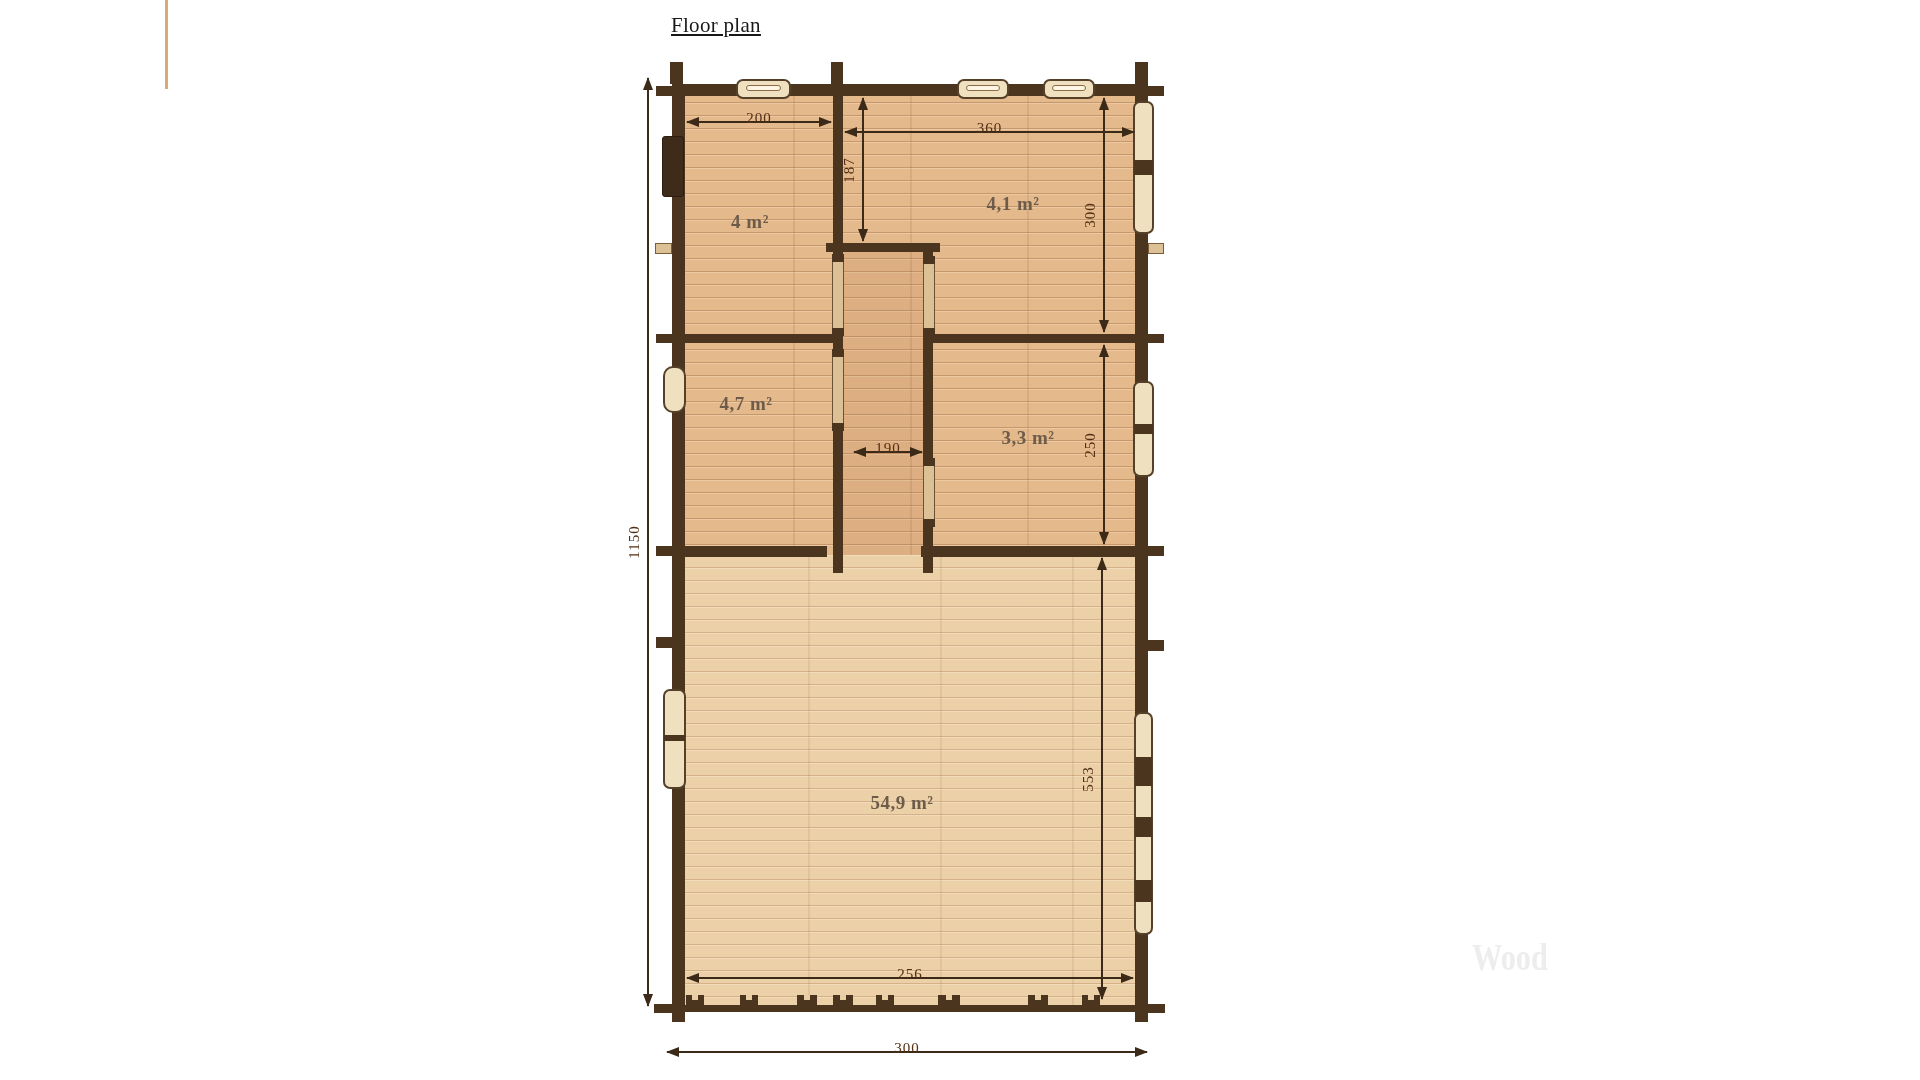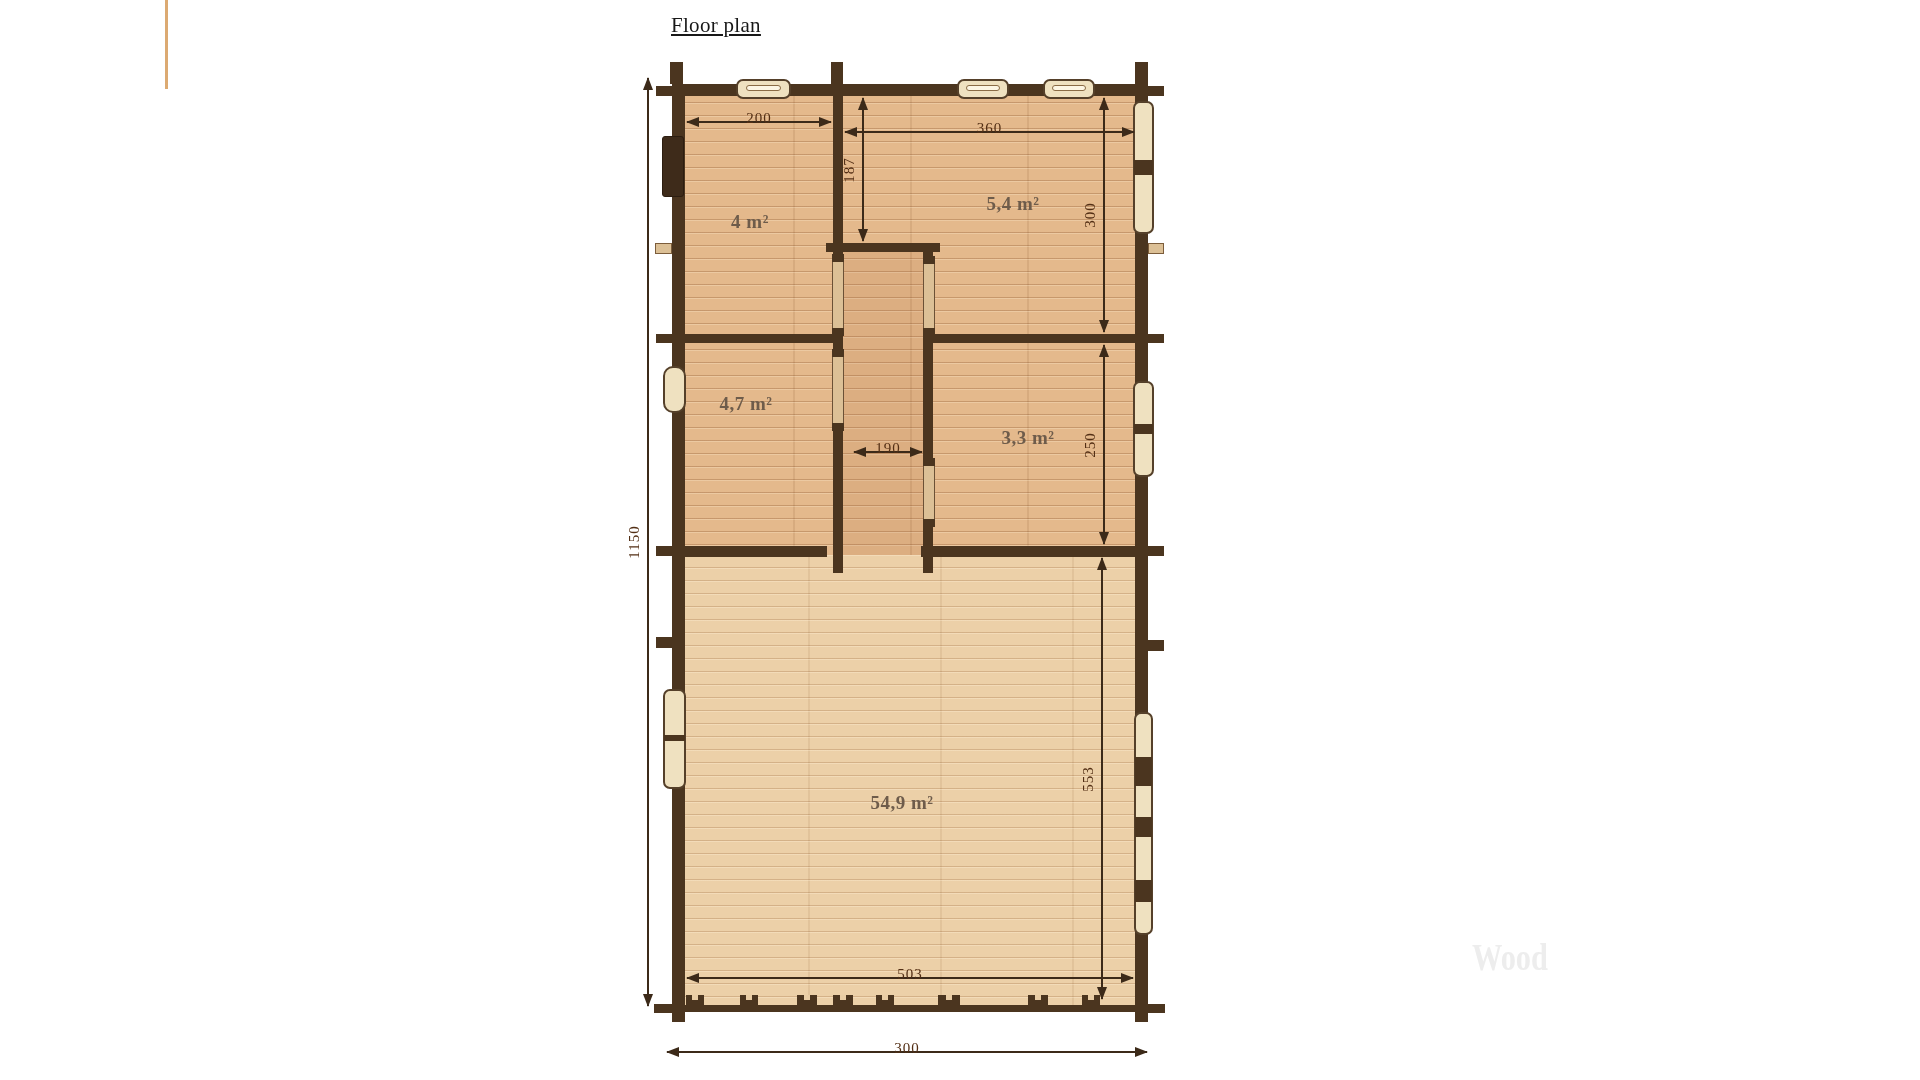--- a/index.html
+++ b/index.html
@@ -199,31 +199,31 @@
     <div class="dimv" style="left:1097px;top:558px;height:441px;">
       <div class="ln"></div>
         <div class="a-t"></div>
         <div class="a-b"></div>
       <span class="lb dlb">553</span>
     </div>
     <div class="dimh" style="left:687px;top:973px;width:446px;">
       <div class="ln"></div>
         <div class="a-l"></div>
         <div class="a-r"></div>
-      <span class="lb dlb">503</span>
+      <span class="lb dlb">256</span>
     </div>
     <div class="dimh" style="left:667px;top:1047px;width:480px;">
       <div class="ln"></div>
         <div class="a-l"></div>
         <div class="a-r"></div>
       <span class="lb dlb">300</span>
     </div>
 
     <div class="room-label" style="left:750px;top:222px;">4 m²</div>
-    <div class="room-label" style="left:1013px;top:204px;">5,4 m²</div>
+    <div class="room-label" style="left:1013px;top:204px;">4,1 m²</div>
     <div class="room-label" style="left:746px;top:404px;">4,7 m²</div>
     <div class="room-label" style="left:1028px;top:438px;">3,3 m²</div>
     <div class="room-label" style="left:902px;top:803px;">54,9 m²</div>
 
   </div>
 
   <div class="watermark">Wood</div>
 
 </div>
 

